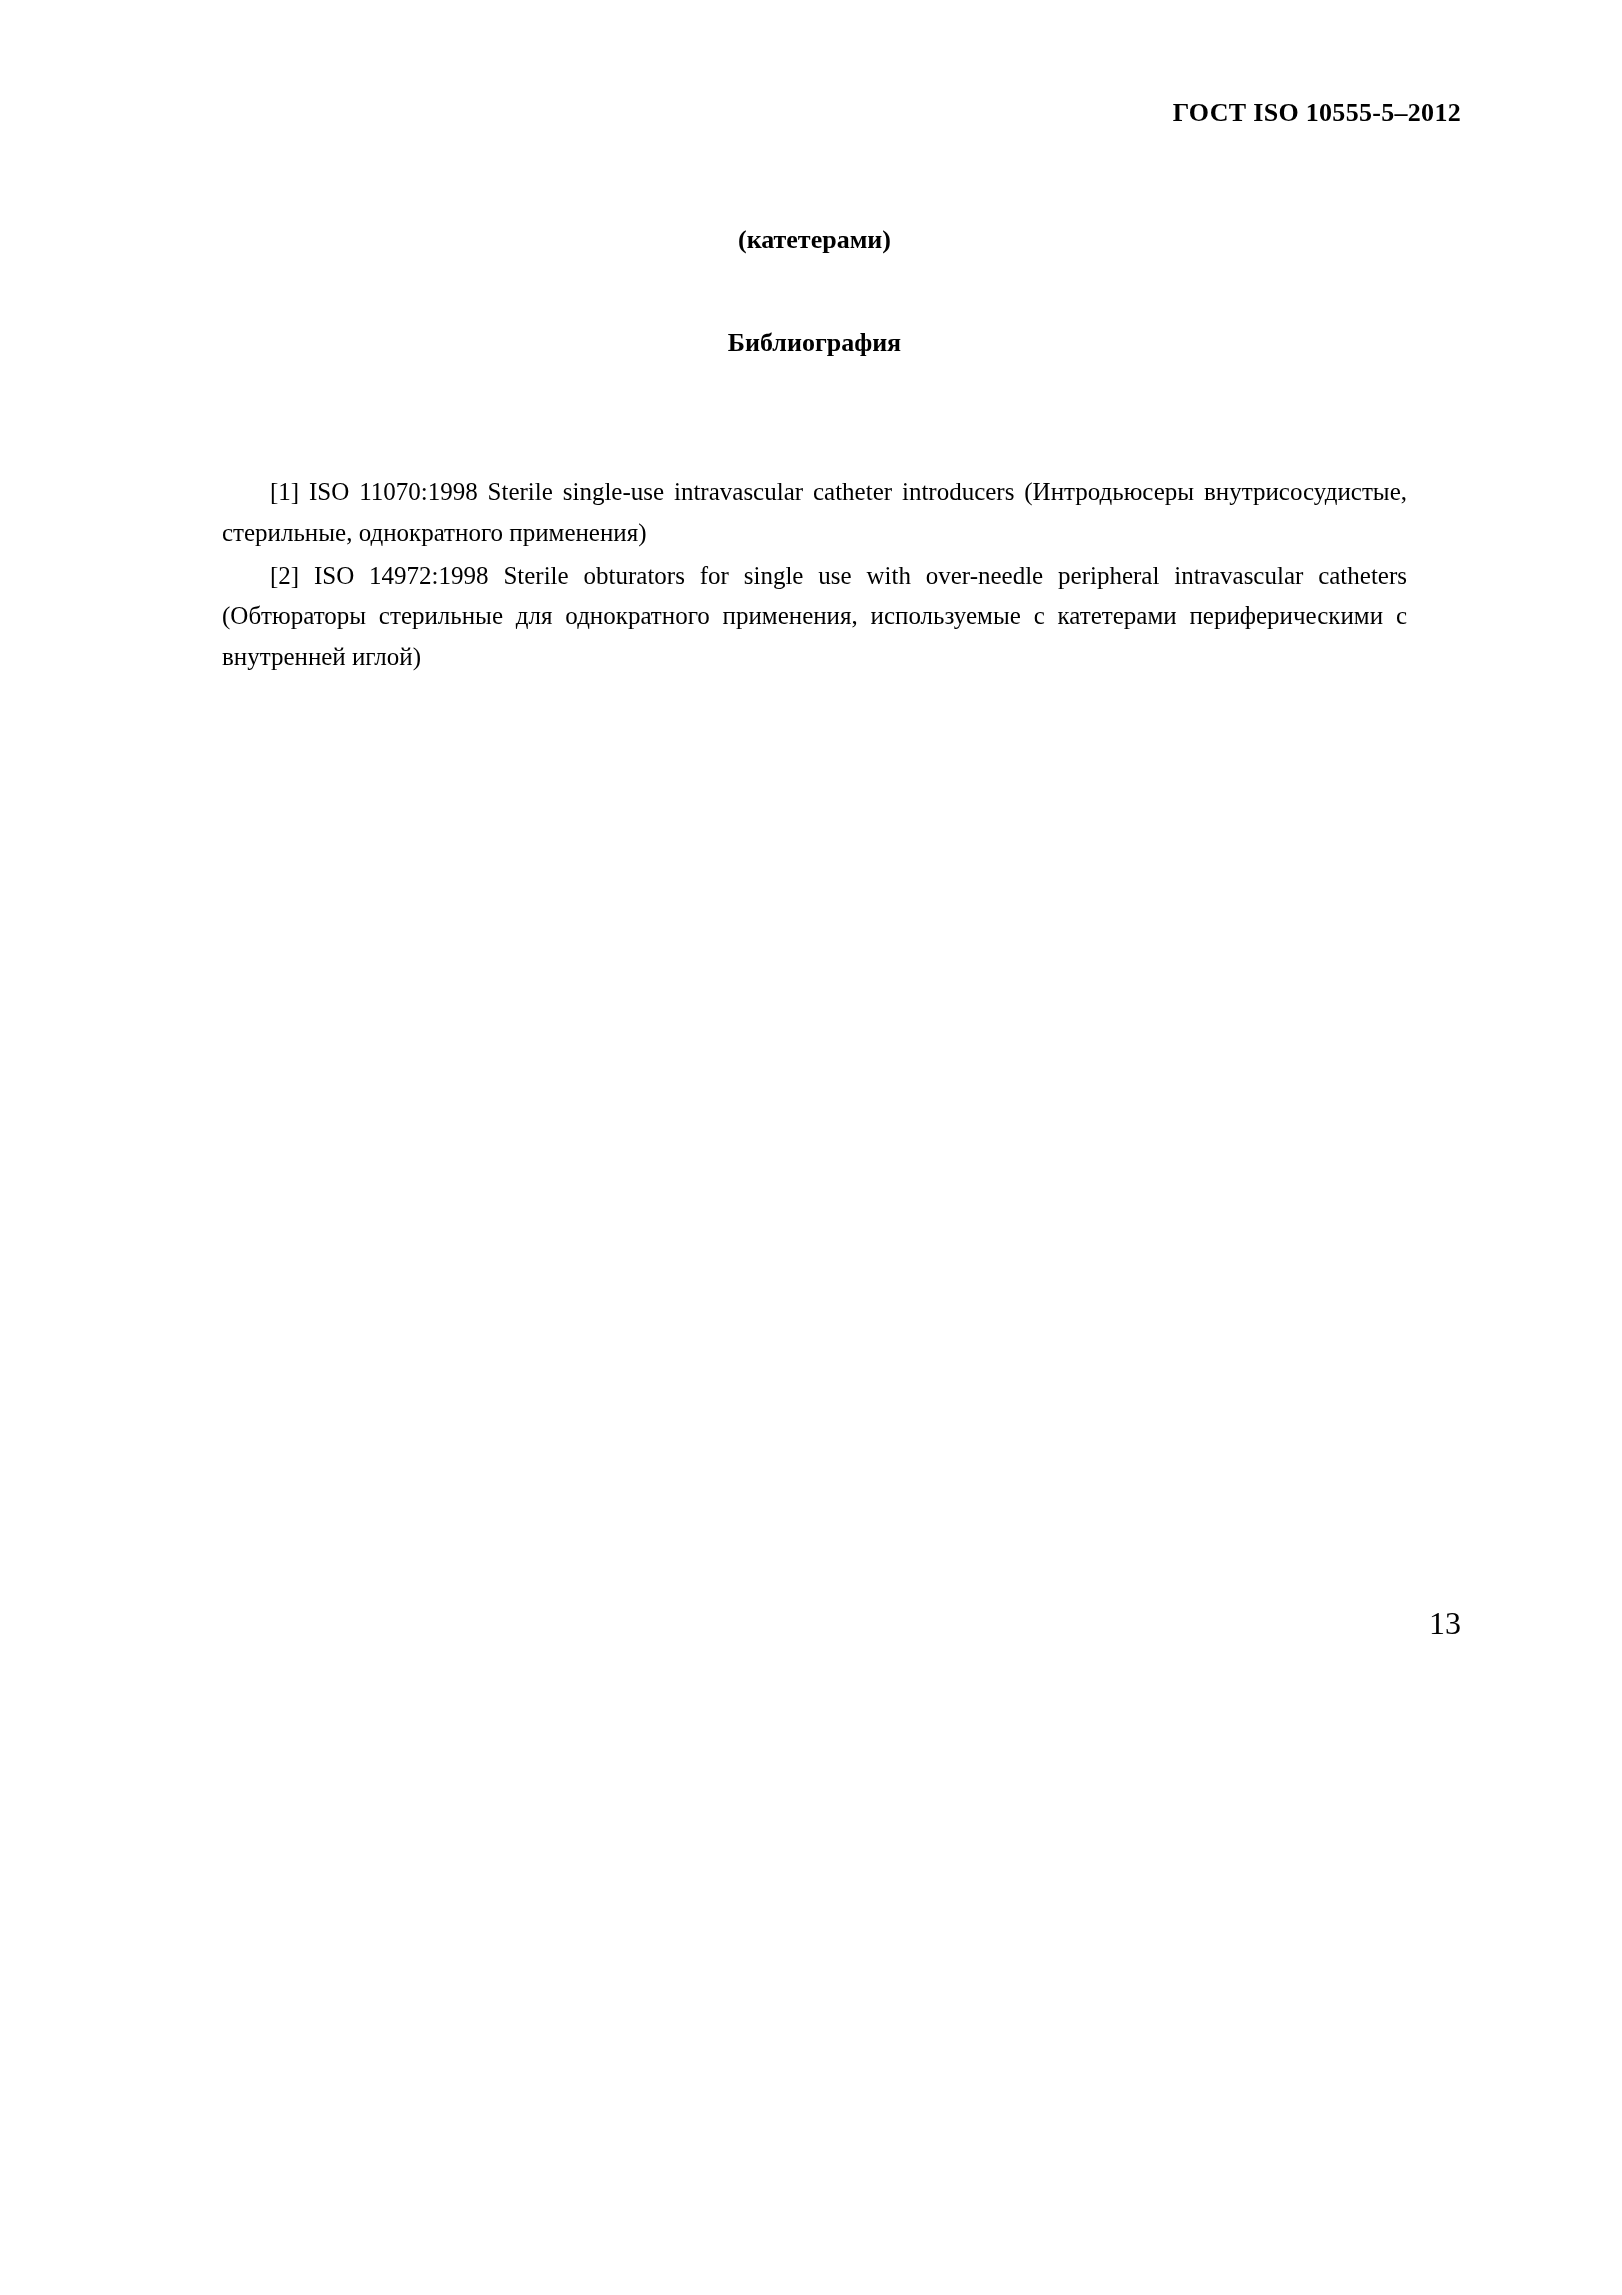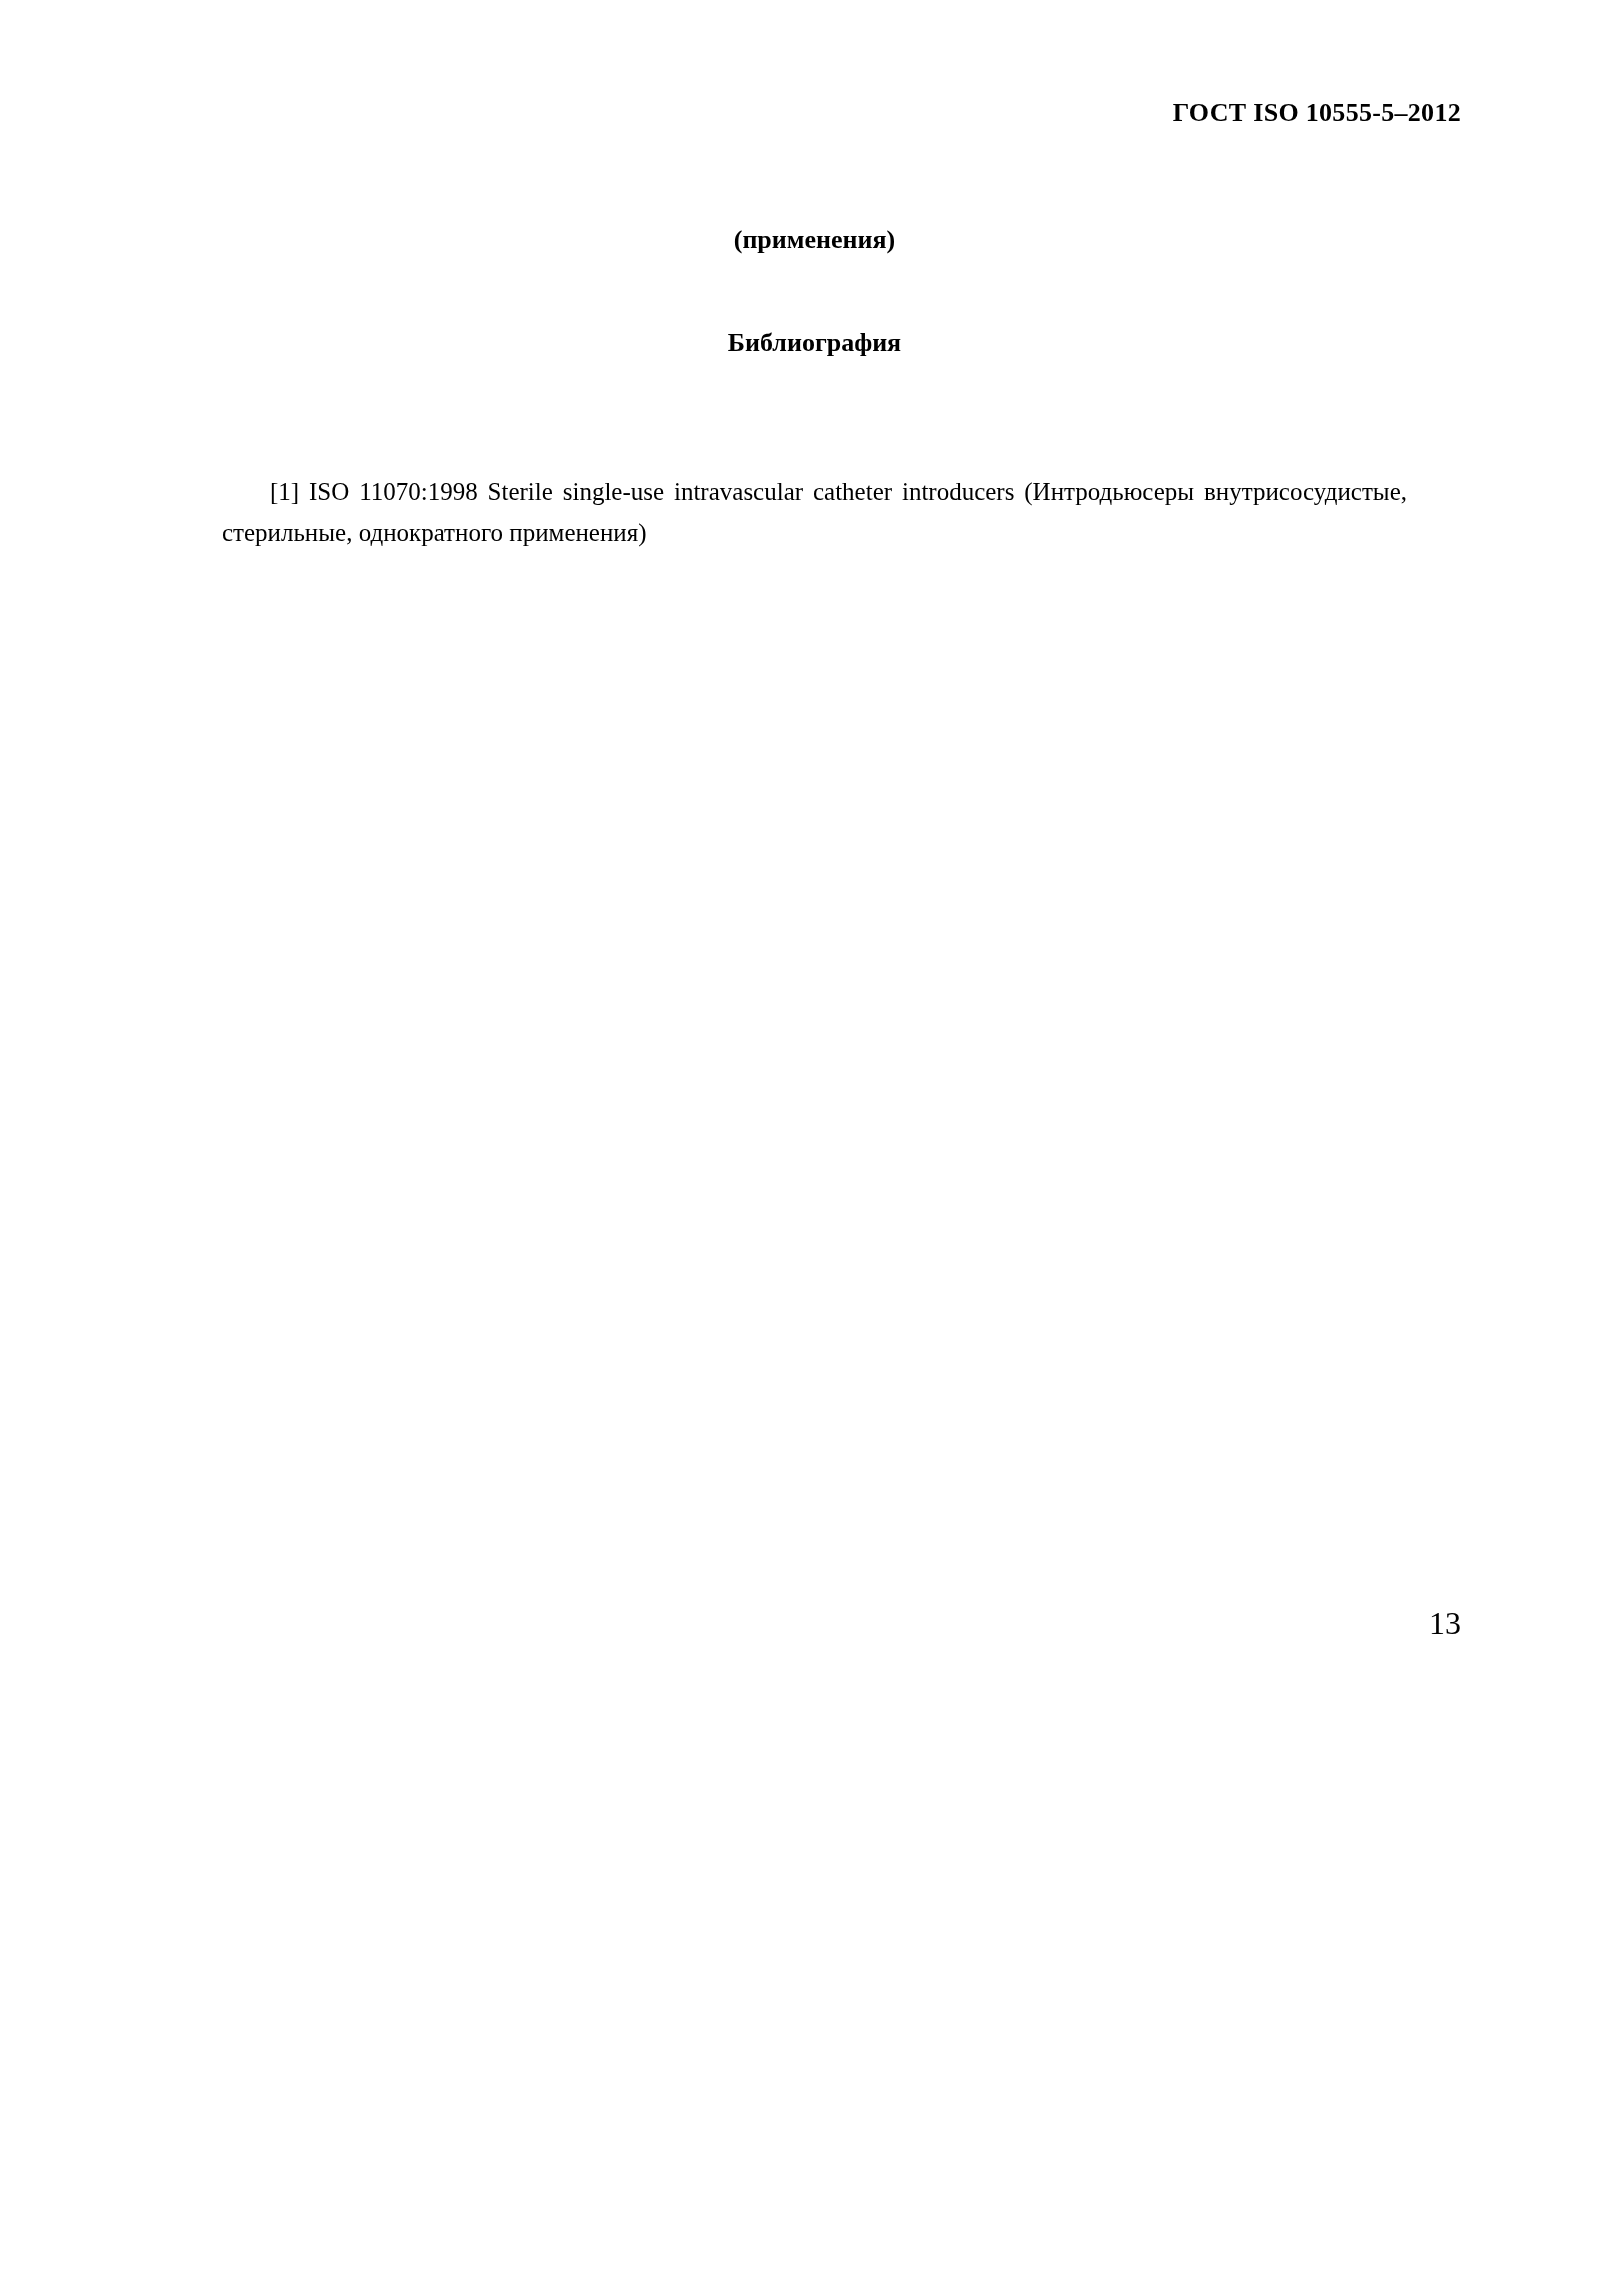--- a/index.html
+++ b/index.html
@@ -82,26 +82,27 @@
 </head>
 <body>
 
 <div class="page">
 
   <div class="header">ГОСТ ISO 10555-5–2012</div>
 
   <div class="content">
 
 
-    <div class="annex-sub">(применения)</div>
+    <div class="annex-sub">(катетерами)</div>
 
     <div class="biblio-heading">Библиография</div>
 
     <div class="ref-list">
       <p class="ref">[1] ISO 11070:1998 Sterile single-use intravascular catheter introducers (Интродьюсеры внутрисосудистые, стерильные, однократного применения)</p>
+      <p class="ref ref-last">[2] ISO 14972:1998 Sterile obturators for single use with over-needle peripheral intravascular catheters (Обтюраторы стерильные для однократного применения, используемые с катетерами периферическими с внутренней иглой)</p>
     </div>
 
   </div>
 
   <div class="page-number">13</div>
 
 </div>
 
 
 </body></html>

